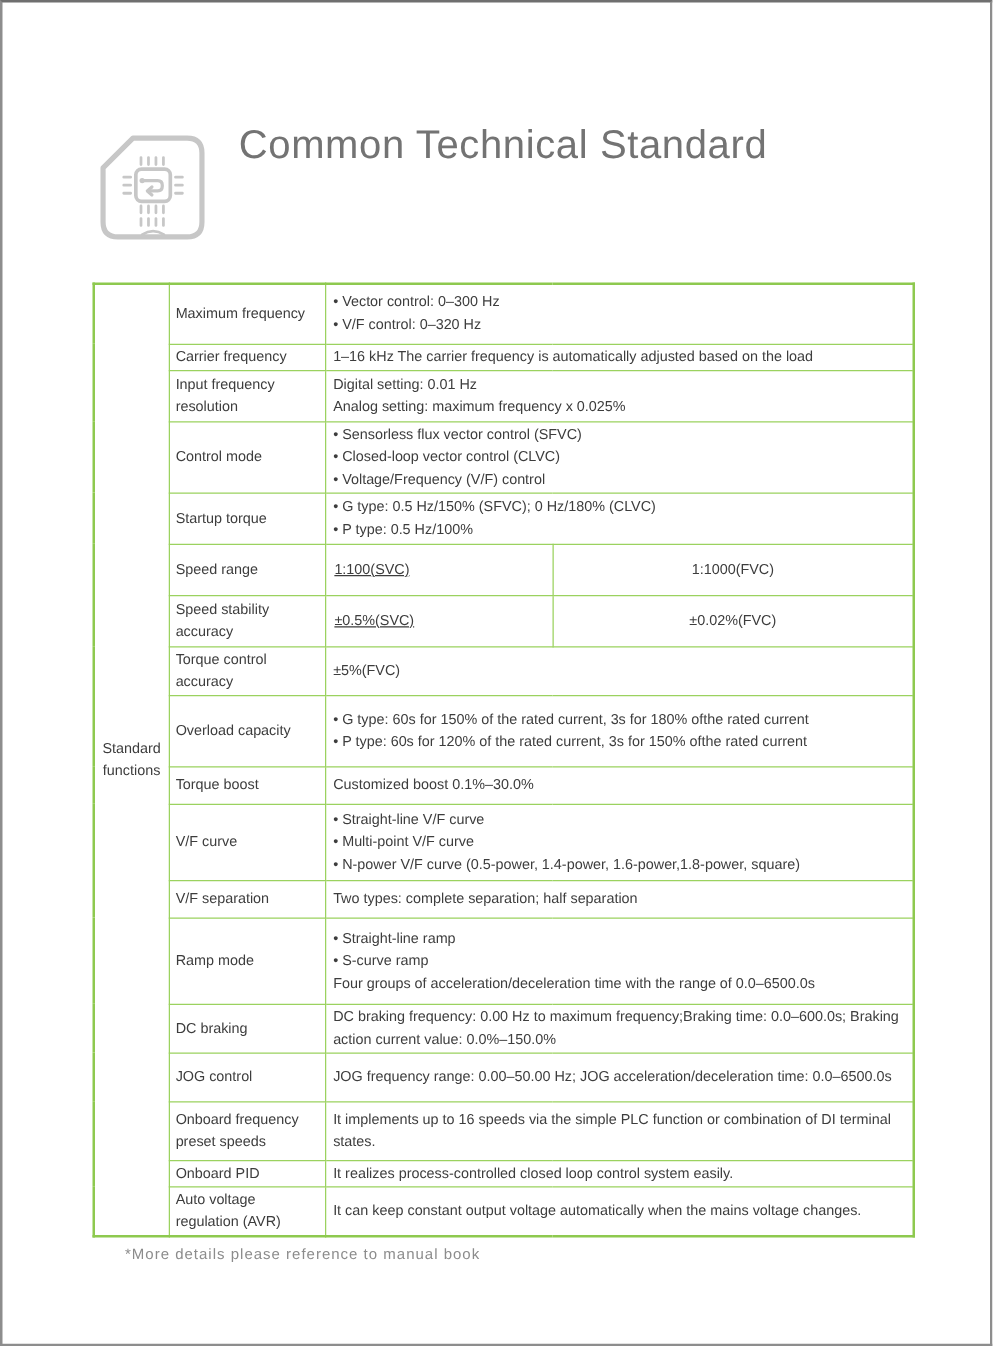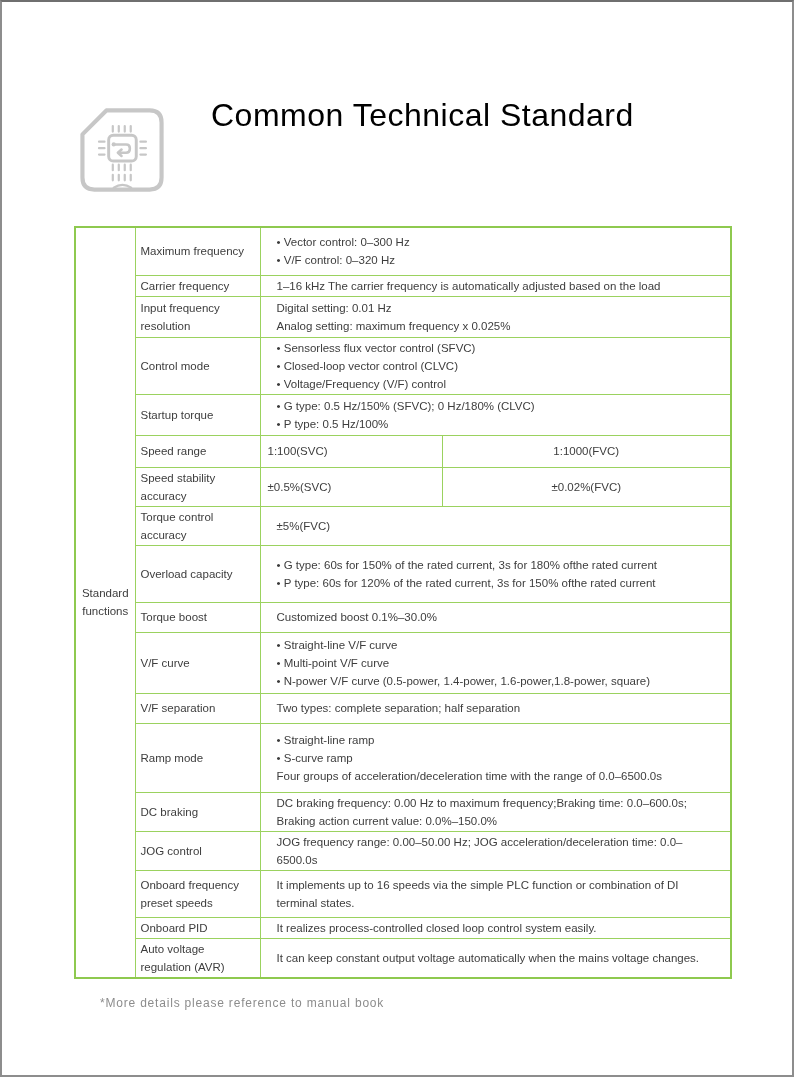--- a/index.html
+++ b/index.html
@@ -16,23 +16,22 @@
   }
 
   
   .chip-icon-box {
     position:absolute; left:74px; top:102px;
     width:92px; height:92px;
   }
   .page-title {
     position:absolute; left:189px; top:94px;
     font-size:32px; line-height:38px;
-    color:#000000; letter-spacing:0.5px;
+    color:#737373; letter-spacing:0.5px;
     white-space:nowrap;
-    margin-left:20px;
   }
 
   
   .table-wrap { position:absolute; left:72px; top:224px; width:656px; }
 
   .table-header { display:flex; height:28px; margin-bottom:4px; }
   .th {
     background:#7dc34b; color:#ffffff;
     font-size:15px;
     display:flex; align-items:center; justify-content:center;
@@ -47,22 +46,22 @@
     border:2px solid #8ec94f;
   }
   .spec-table td {
     border:1px solid #9bd25f;
     font-size:11.5px; line-height:18px; color:#3d3d3d;
     vertical-align:middle;
     overflow:hidden;
   }
   td.group-cell  { text-align:center; padding:8px 4px; }
   td.item-cell   { padding:1px 5px; }
-  td.spec-cell   { padding:1px 16px; }
-  td.split-a     { padding:1px 7px; }
+  td.spec-cell   { padding:1px 6px; }
+  td.split-a     { padding:11px 7px;text-decoration:underline; }
   td.split-b     { padding:1px 2px; text-align:center; }
 
   
   .footnote {
     position:absolute; left:75px; top:994px;
     font-size:12px; color:#8c8c8c; letter-spacing:0.8px;padding-left:23px;
   }
 </style>
 </head>
 <body>

